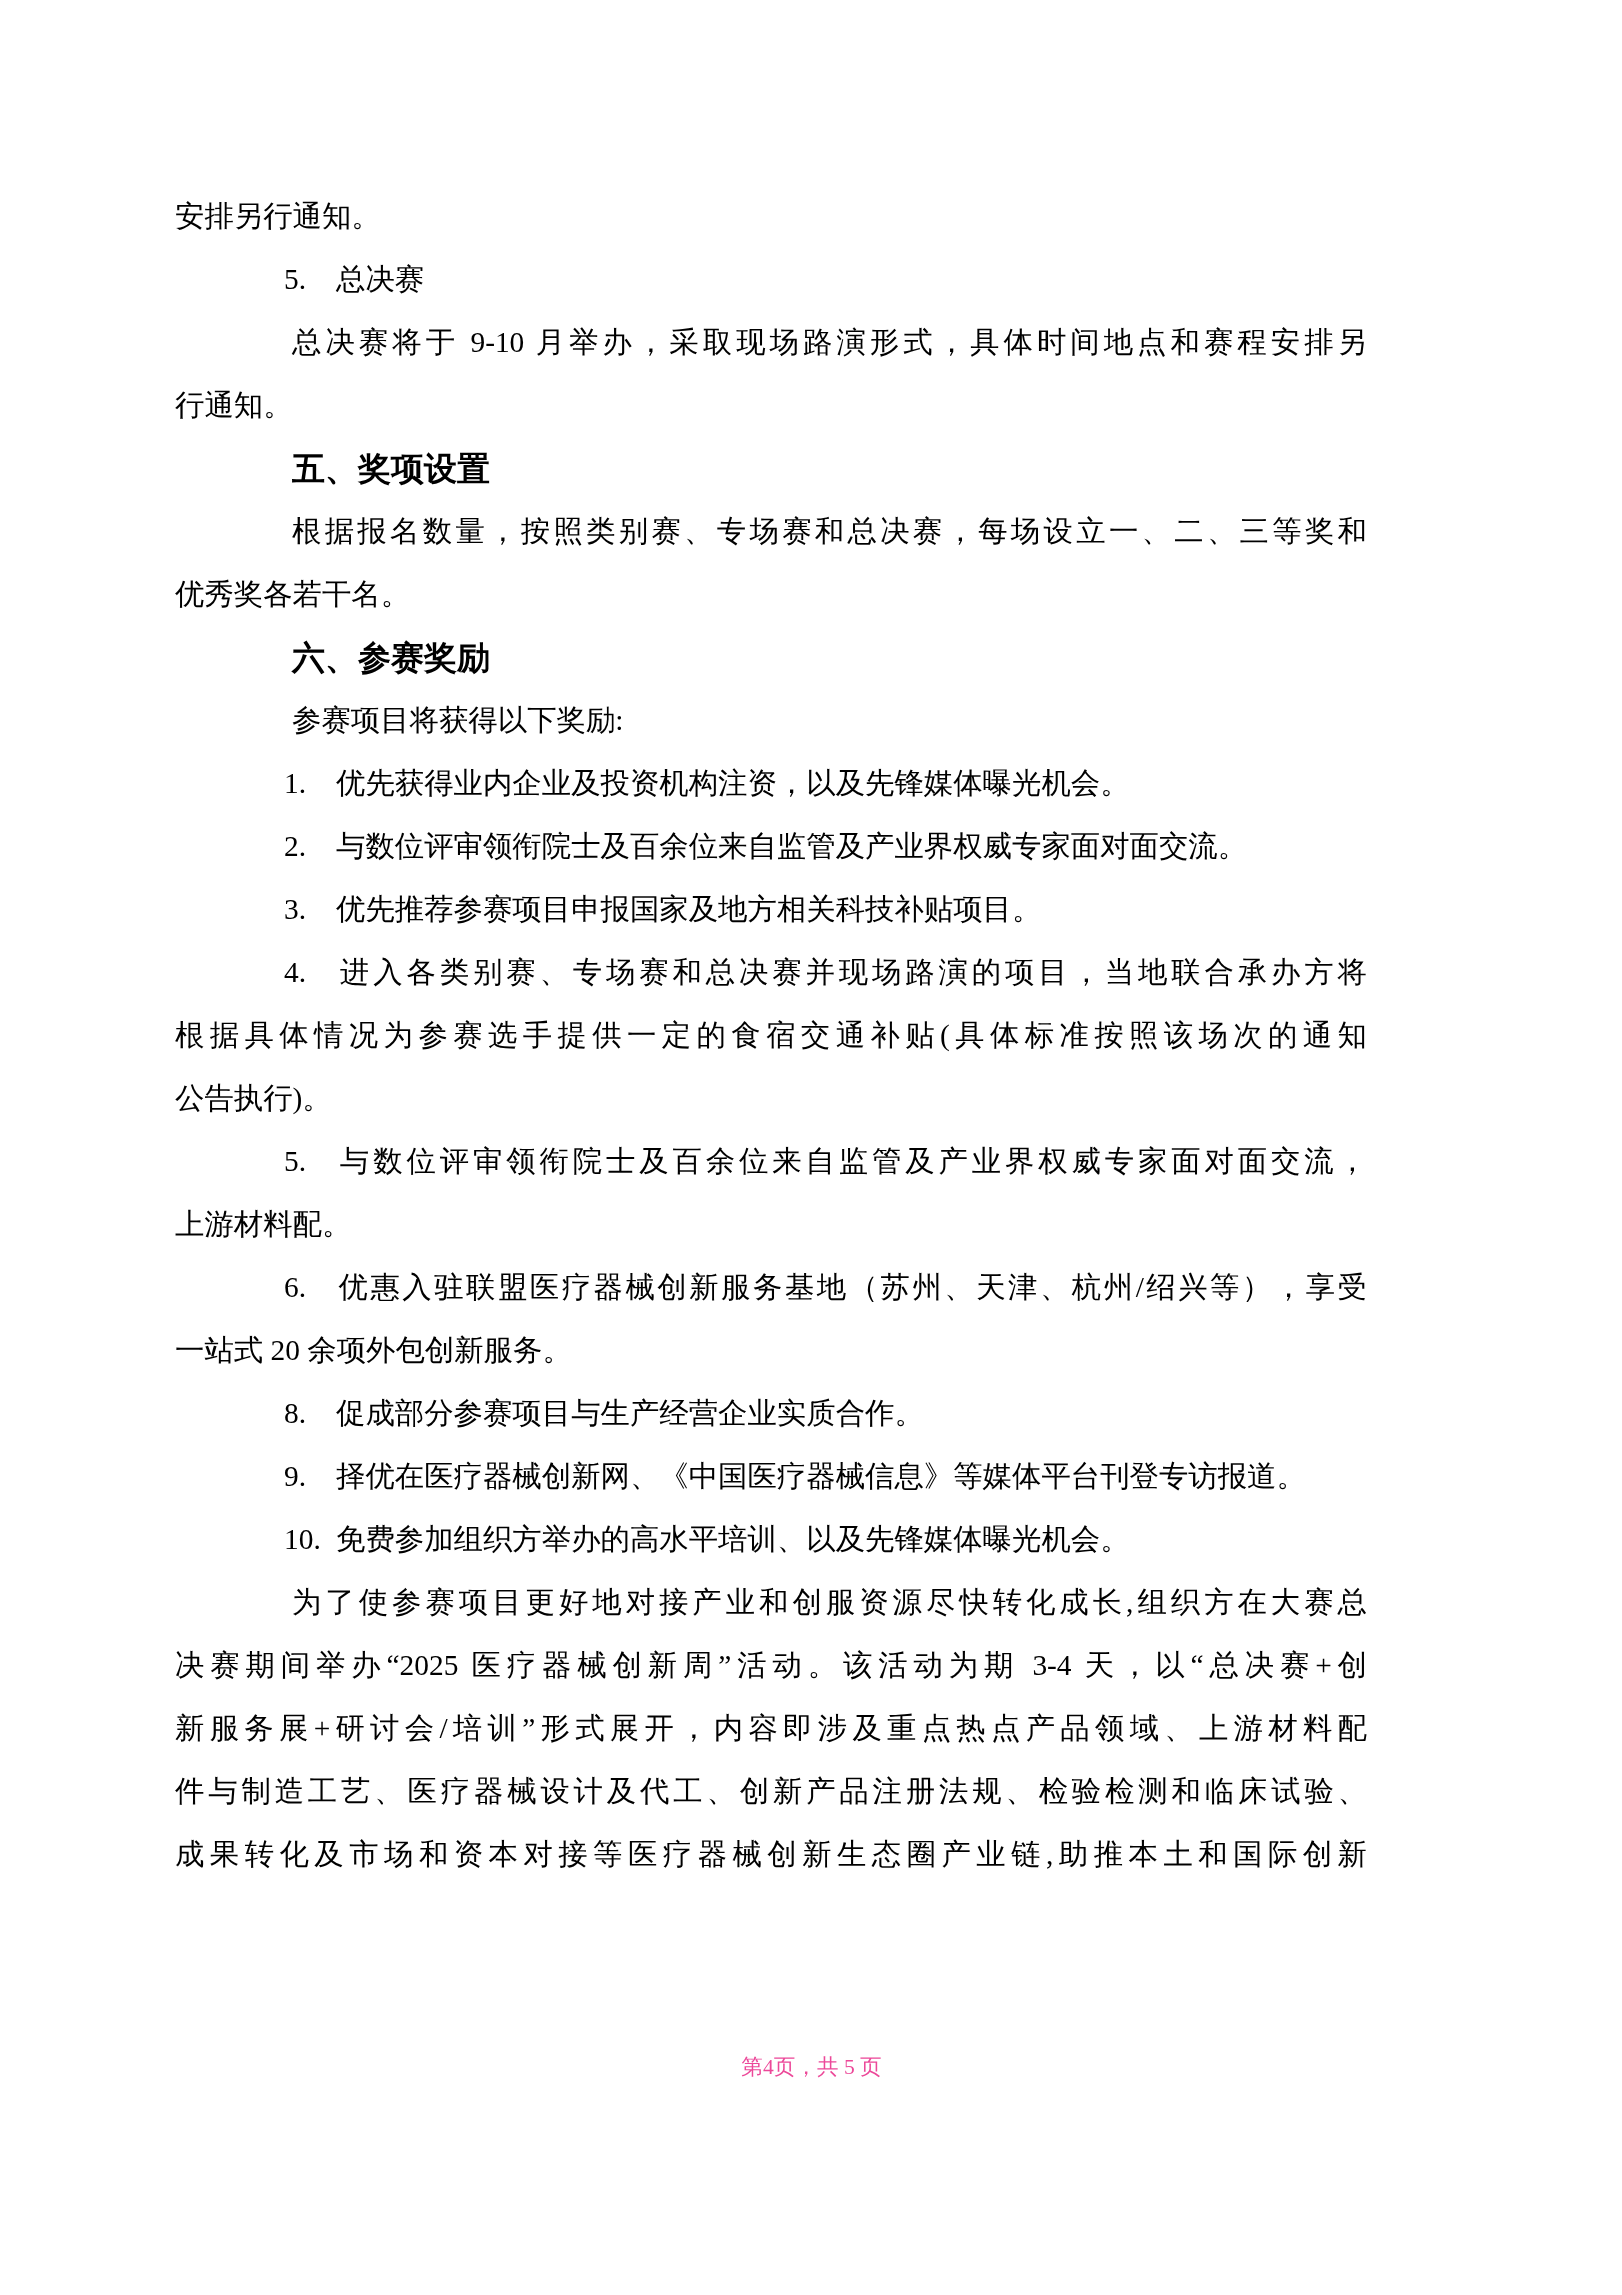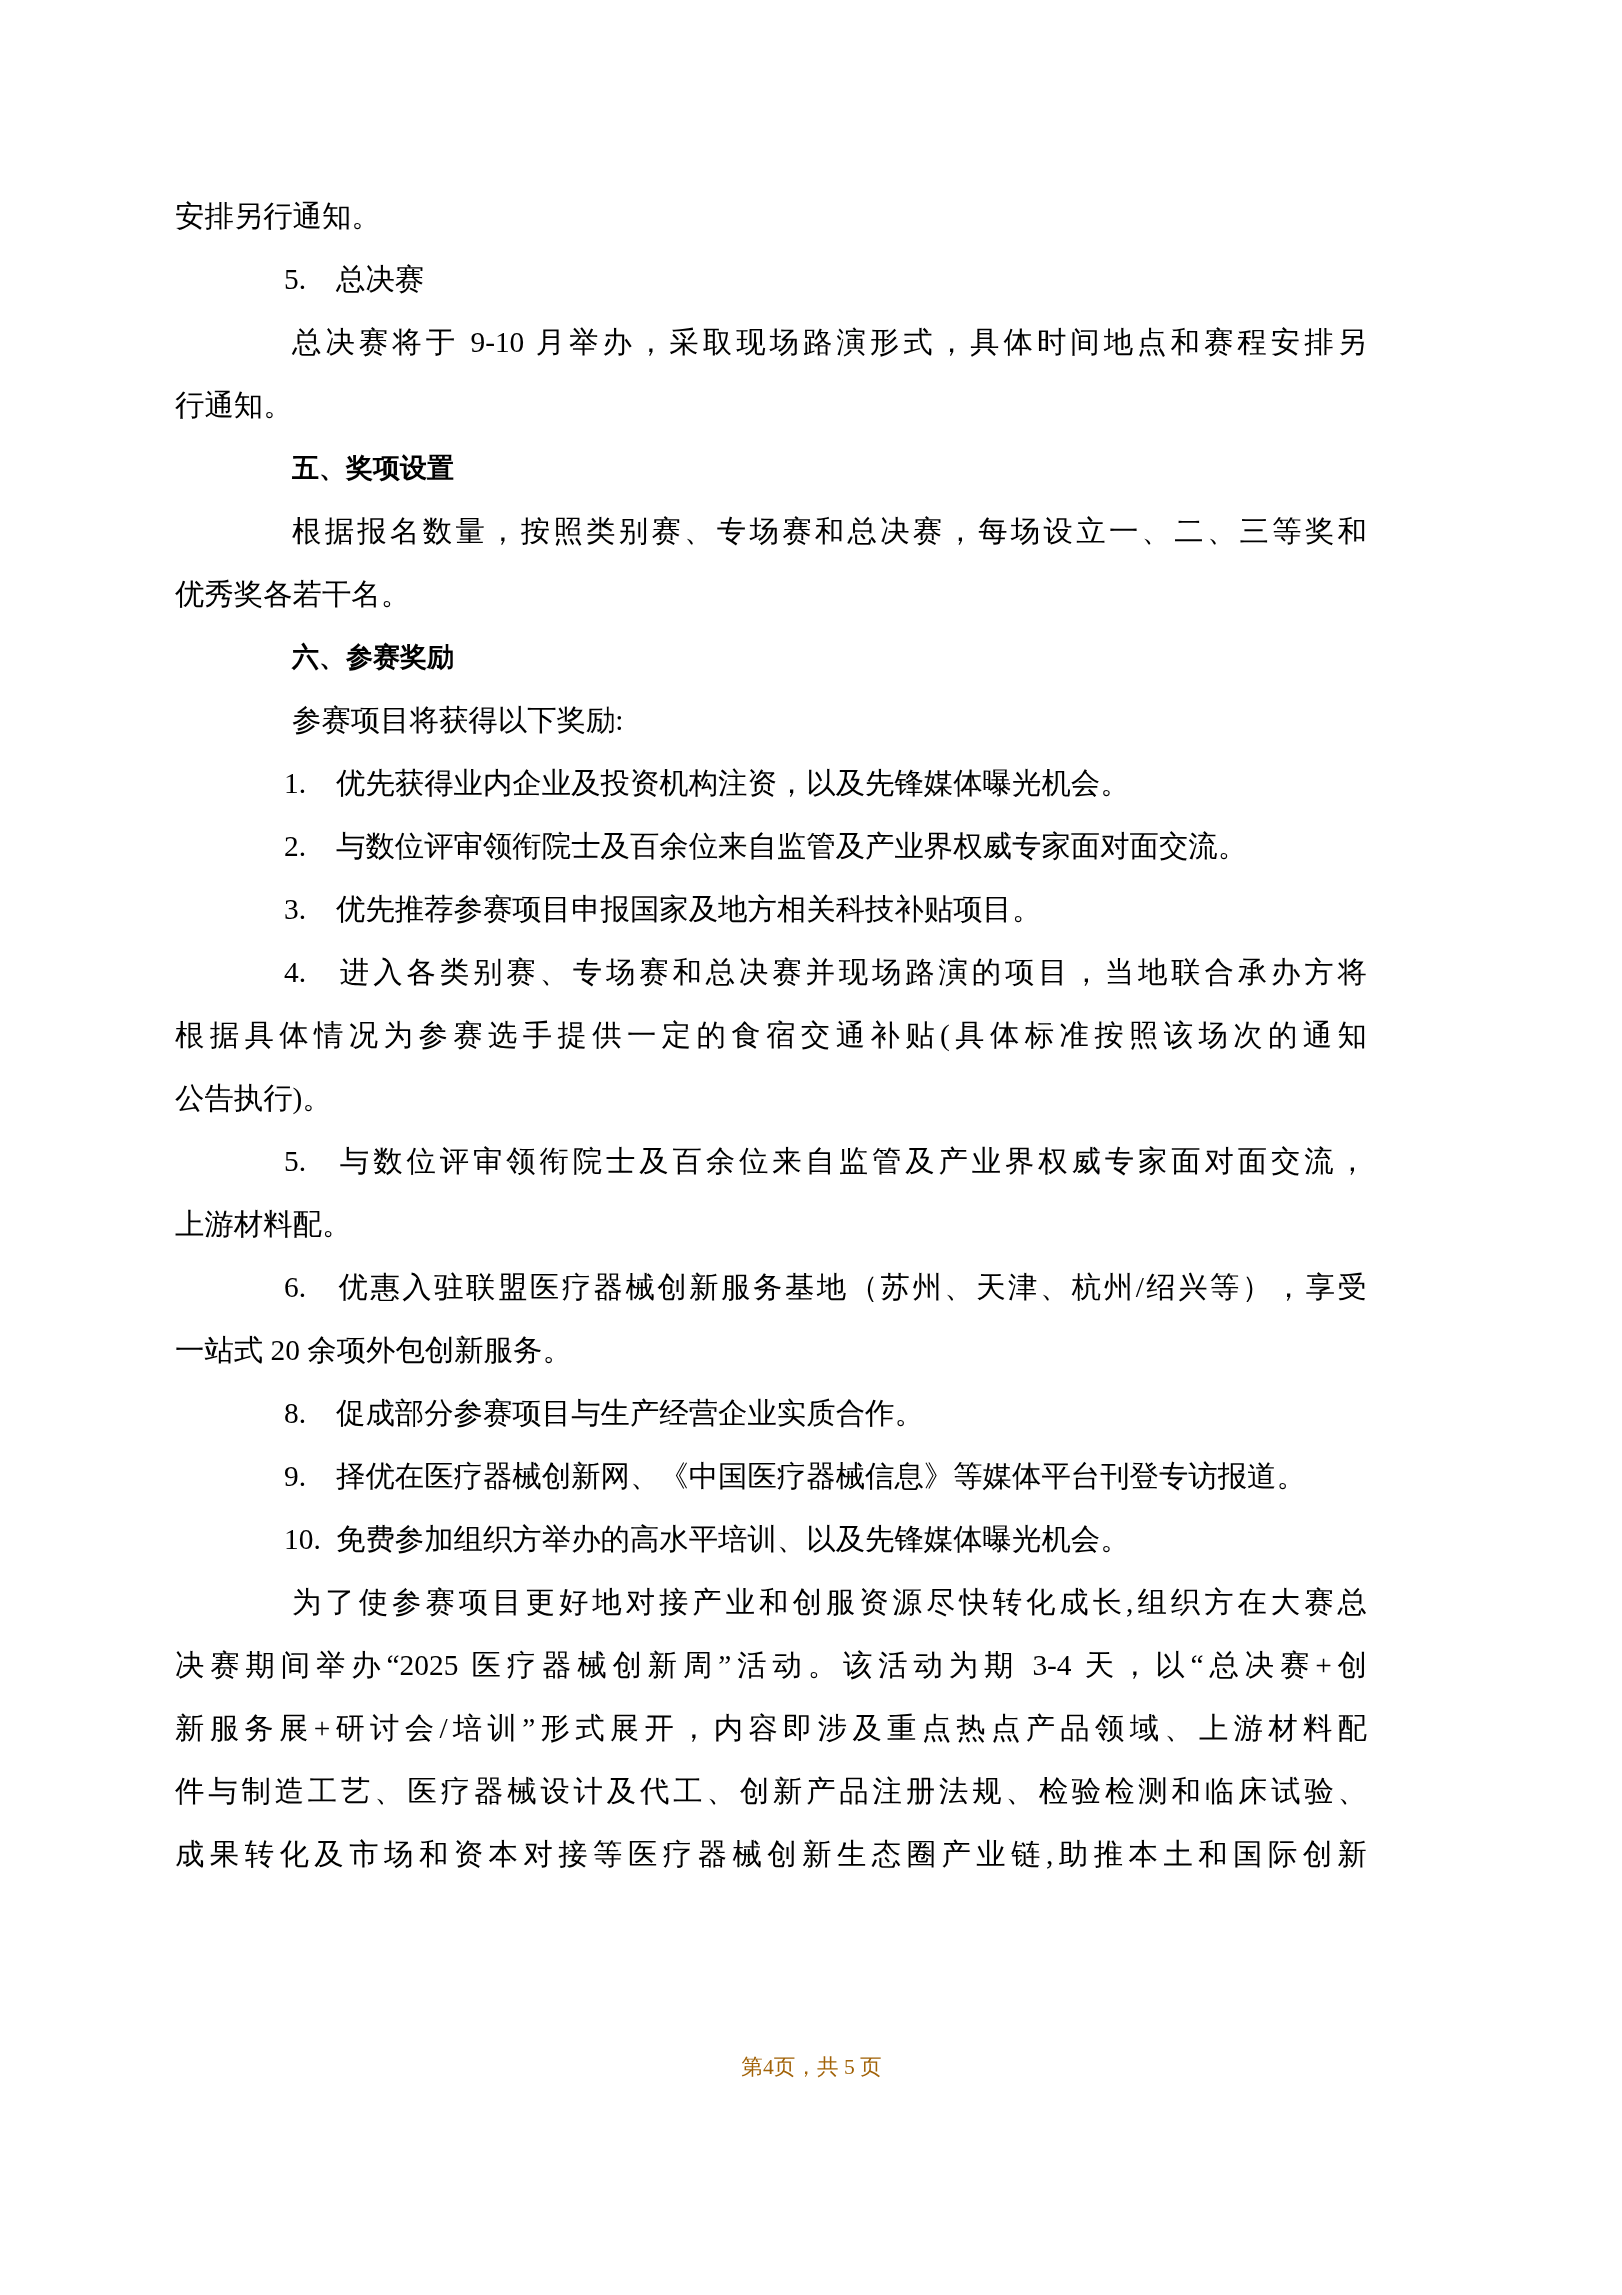--- a/index.html
+++ b/index.html
@@ -33,40 +33,40 @@
     text-align: justify;
     text-align-last: justify;
   }
   .line.para {
     padding-left: 117px;
   }
   .line.heading {
     padding-left: 117px;
     font-family: "Liberation Sans", "DejaVu Sans", sans-serif;
     font-weight: 700;
-    font-size: 27px;
+    font-size: 33px;
   }
   .line.numbered {
     padding-left: 109px;
   }
   .num {
     display: inline-block;
     width: 52px;
     text-align: left;
   }
   .footer {
     position: absolute;
     left: 0;
     top: 2051px;
     width: 1623px;
     text-align: center;
     font-size: 21.6px;
     line-height: 33px;
     font-family: "Liberation Serif", "DejaVu Serif", serif;
-    color: #a16207;
+    color: #ec4899;
   }
 </style>
 </head>
 <body>
 
 <div class="page">
   <div class="content" id="doc-content">
       <div class="line body">安排另行通知。</div>
       <div class="line numbered"><span class="num">5.</span><span>总决赛</span></div>
       <div class="line para fill">总决赛将于 9-10 月举办，采取现场路演形式，具体时间地点和赛程安排另</div>

